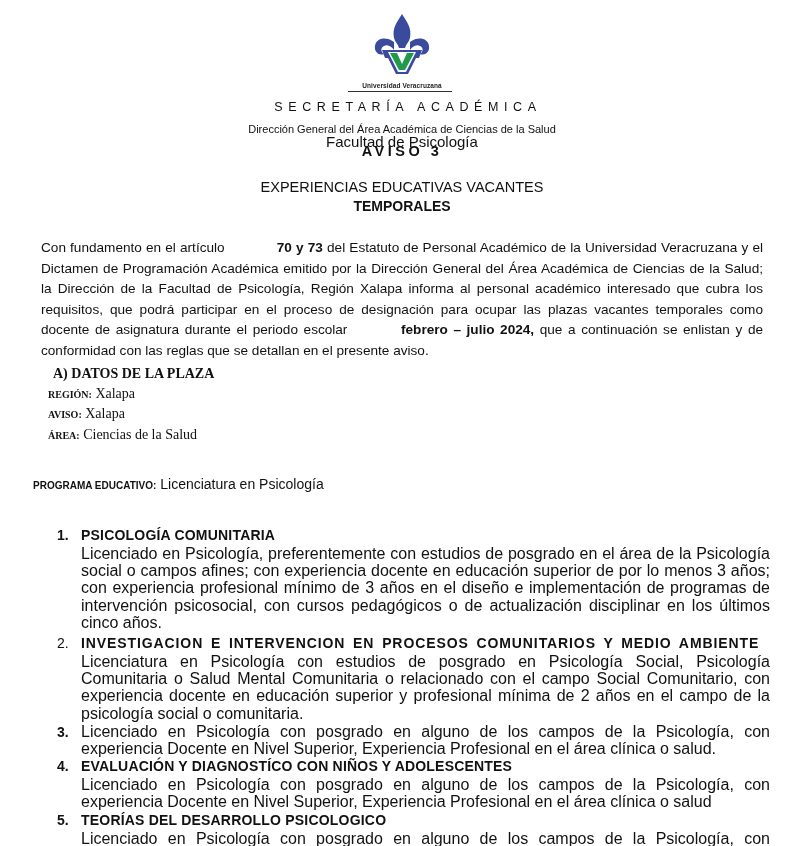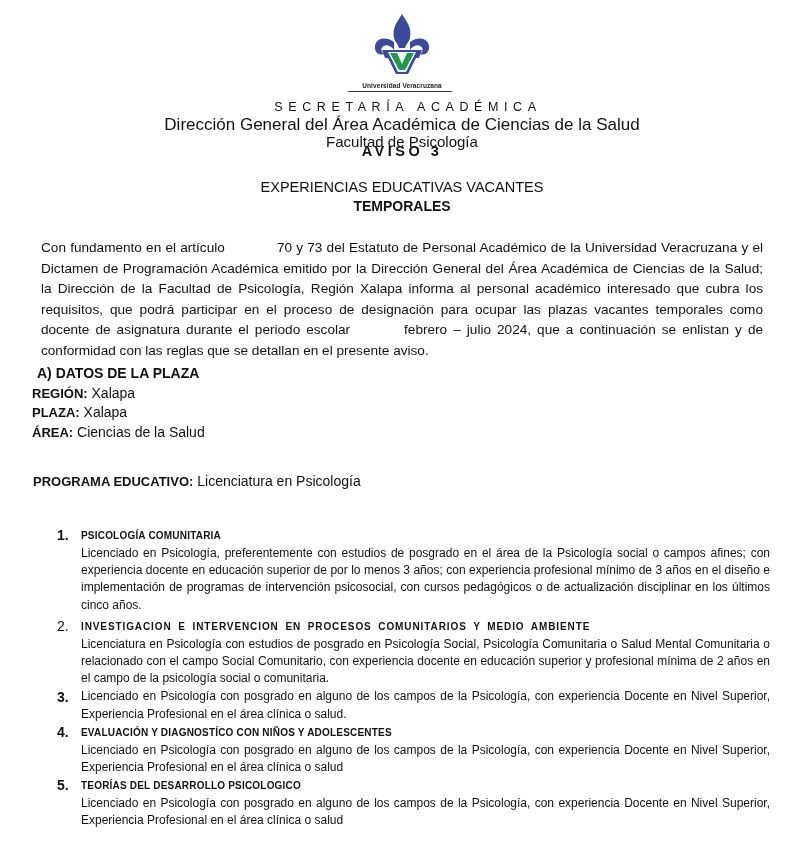--- a/index.html
+++ b/index.html
@@ -52,22 +52,22 @@
       width: 804px;
       text-align: center;
     }
     .secretaria {
       top: 100px;
       font-size: 12.5px;
       letter-spacing: 5.6px;
       padding-left: 6px;
     }
     .direccion {
-      top: 115px;
-      font-size: 17px;
+      top: 123px;
+      font-size: 11px;
     }
     .facultad {
       top: 133px;
       font-size: 15px;
     }
     .aviso {
       top: 143px;
       font-size: 14.5px;
       font-weight: bold;
       letter-spacing: 3.5px;
@@ -84,42 +84,43 @@
     }
     .intro {
       position: absolute;
       left: 41px;
       width: 722px;
       top: 238px;
       font-size: 13.6px;
       line-height: 20.6px;
       text-align: justify;
     }
-    .intro b { font-weight: normal; margin-left: 48px; }
+    .intro b { font-weight: bold; margin-left: 48px; }
     .section {
       position: absolute;
-      left: 32px;
+      left: 48px;
       top: 364px;
       width: 740px;
       font-size: 14px;
       line-height: 19.6px;
+      font-family: Liberation Serif, serif;
     }
     .section .sec-title {
       font-weight: bold;
       padding-left: 5px;
     }
-    .field-label { font-weight: bold; font-size: 13px; }
+    .field-label { font-weight: bold; font-size: 10px; }
     .field-value { font-size: 14px; }
     .programa {
       position: absolute;
       left: 33px;
       top: 474px;
       width: 740px;
       font-size: 14px;
-      line-height: 15px;
+      line-height: 21px;
     }
     .perfil-list {
       position: absolute;
       left: 53px;
       top: 526px;
       width: 717px;
     }
     .perfil-item {
       position: relative;
       padding-left: 28px;
@@ -128,27 +129,27 @@
       position: absolute;
       left: 4px;
       top: 0;
       font-weight: bold;
       font-size: 14px;
       line-height: 19px;
     }
     .perfil-num.light { font-weight: normal; }
     .perfil-title {
       font-weight: bold;
-      font-size: 10px;
+      font-size: 14px;
       line-height: 19px;
       letter-spacing: 0.2px;
     }
     .perfil-title.wide { letter-spacing: 0.9px; word-spacing: 3px; }
     .perfil-desc {
-      font-size: 12px;
+      font-size: 16px;
       line-height: 17.2px;
       text-align: justify;
     }
   </style>
 </head>
 <body>
 
 <div class="logo-wrap">
   <svg width="60" height="66" viewBox="0 0 60 66">
 
@@ -174,21 +175,21 @@
 
 <div class="intro"><span>Con fundamento en el artículo </span><b>70 y 73</b><span> del Estatuto de Personal Académico de la Universidad Veracruzana y el Dictamen de Programación Académica emitido por la Dirección General del Área Académica de Ciencias de la Salud; la Dirección de la Facultad de Psicología, Región Xalapa informa al personal académico interesado que cubra los requisitos, que podrá participar en el proceso de designación para ocupar las plazas vacantes temporales como docente de asignatura durante el periodo escolar </span><b>febrero – julio 2024,</b><span> que a continuación se enlistan y de conformidad con las reglas que se detallan en el presente aviso.</span></div>
 
 <div class="section">
   <div class="sec-title">A)  DATOS DE LA PLAZA</div>
   <div>
     <span class="field-label">REGIÓN:</span>
     <span class="field-value">Xalapa</span>
   </div>
   <div>
-    <span class="field-label">PLAZA:</span>
+    <span class="field-label">AVISO:</span>
     <span class="field-value">Xalapa</span>
   </div>
   <div>
     <span class="field-label">ÁREA:</span>
     <span class="field-value">Ciencias de la Salud</span>
   </div>
 </div>
 
 <div class="programa">
   <div>

